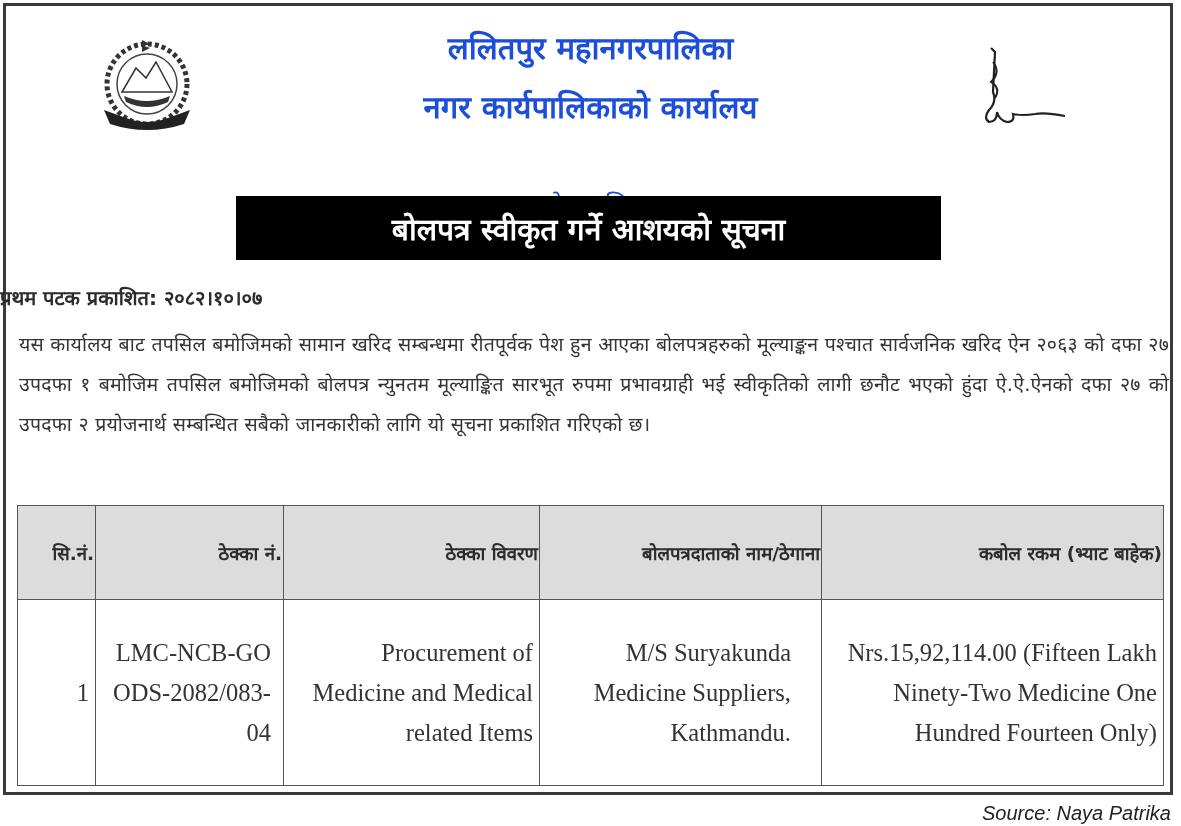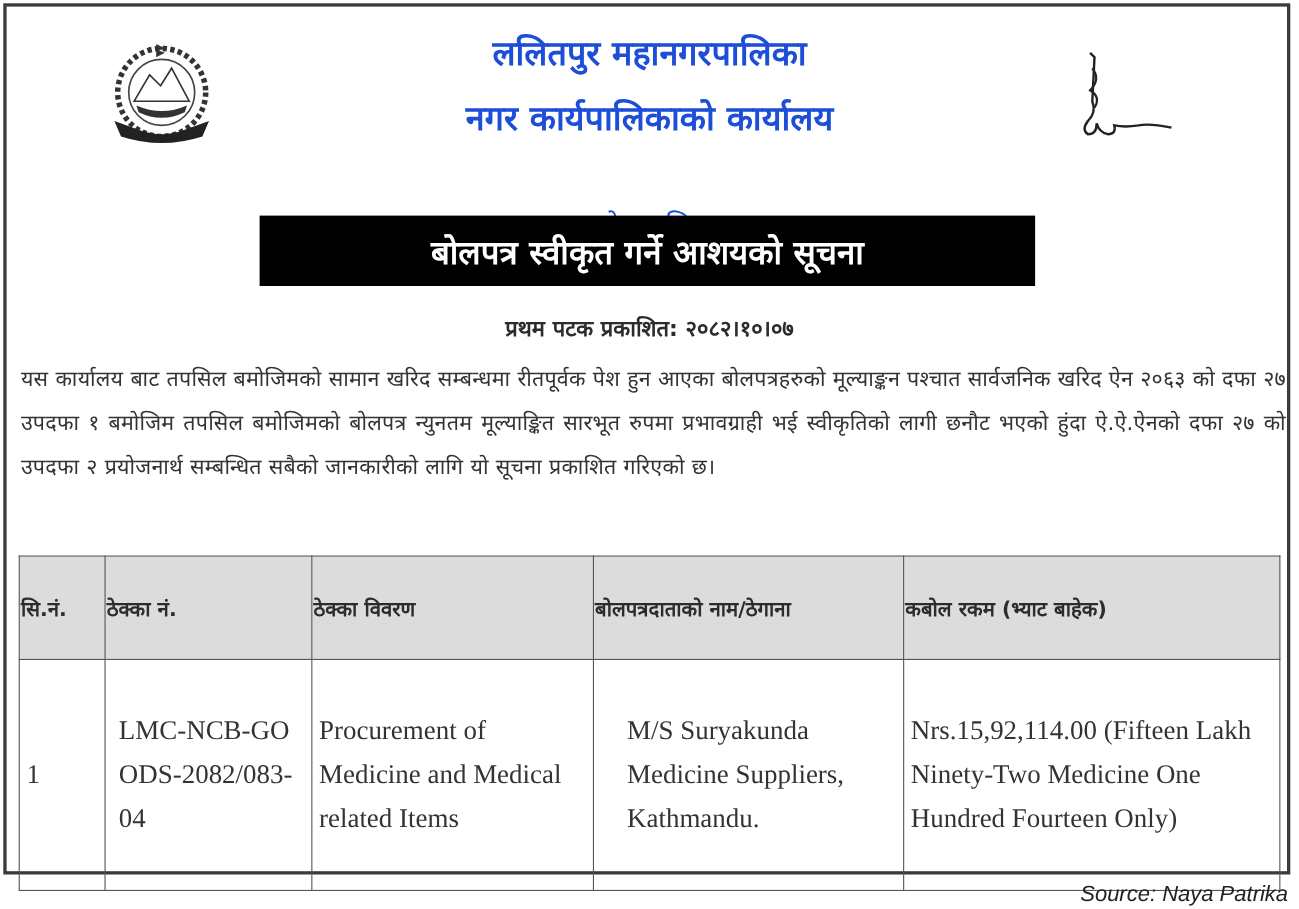--- a/index.html
+++ b/index.html
@@ -19,32 +19,32 @@
   }
   .title1 { top:26px; font-size:31px; }
   .title2 { top:85px; font-size:31px; }
   .address { top:141px; font-size:24px; font-weight:normal;margin-top:46px; }
   .banner {
     position:absolute; left:236px; top:196px; width:705px; height:64px; background:#000000;
     color:#fff; display:flex; align-items:center; justify-content:center;
     font-family:"DejaVu Sans", sans-serif; font-weight:bold; font-size:30px;
   }
   .pubdate {
-    position:absolute; left:0; width:100%; top:284px; text-align:center;
+    position:absolute; left:0; width:100%; top:284px; text-align:left;
     font-family:"DejaVu Sans", sans-serif; font-weight:bold; font-size:20px; color:#2c2c2c;
   }
   .body-text {
     position:absolute; left:19px; top:325px; width:1150px;
     font-family:"DejaVu Sans", sans-serif; font-size:19.5px; line-height:40px;
     text-align:justify; text-align-last:left; color:#333; letter-spacing:0.2px;
   }
   table.award {
     position:absolute; left:17px; top:505px; width:1147px; border-collapse:collapse;
   }
-  table.award th, table.award td { border:1.5px solid #555; text-align:left; }
+  table.award th, table.award td { border:1.5px solid #555; text-align:right; }
   table.award th {
     background:#dcdcdc; height:91px; font-family:"DejaVu Sans", sans-serif; font-weight:bold;
     font-size:18.5px; color:#2c2c2c;
   }
   table.award td {
     height:185px; font-family:"Liberation Serif", serif; font-size:24.5px; line-height:40px; color:#333;
     padding:0 6px;
   }
   .source {
     position:absolute; right:10px; top:802px; font-family:"Liberation Sans", sans-serif;
@@ -107,21 +107,21 @@
       <th>सि.नं.</th>
       <th>ठेक्का नं.</th>
       <th>ठेक्का विवरण</th>
       <th>बोलपत्रदाताको नाम/ठेगाना</th>
       <th>कबोल रकम (भ्याट बाहेक)</th>
     </tr>
   </thead>
   <tbody>
     <tr>
       <td>1</td>
-      <td style="word-break:break-all;padding:12px 12px;">LMC-NCB-GOODS-2082/083-04</td>
+      <td style="word-break:break-all;padding:0 12px;">LMC-NCB-GOODS-2082/083-04</td>
       <td>Procurement of Medicine and Medical related Items</td>
       <td style="padding:0 30px;">M/S Suryakunda Medicine Suppliers, Kathmandu.</td>
       <td>Nrs.15,92,114.00 (Fifteen Lakh Ninety-Two Medicine One Hundred Fourteen Only)</td>
     </tr>
   </tbody>
 </table>
 
 <div class="source">Source: Naya Patrika</div>
 
 </body></html>

